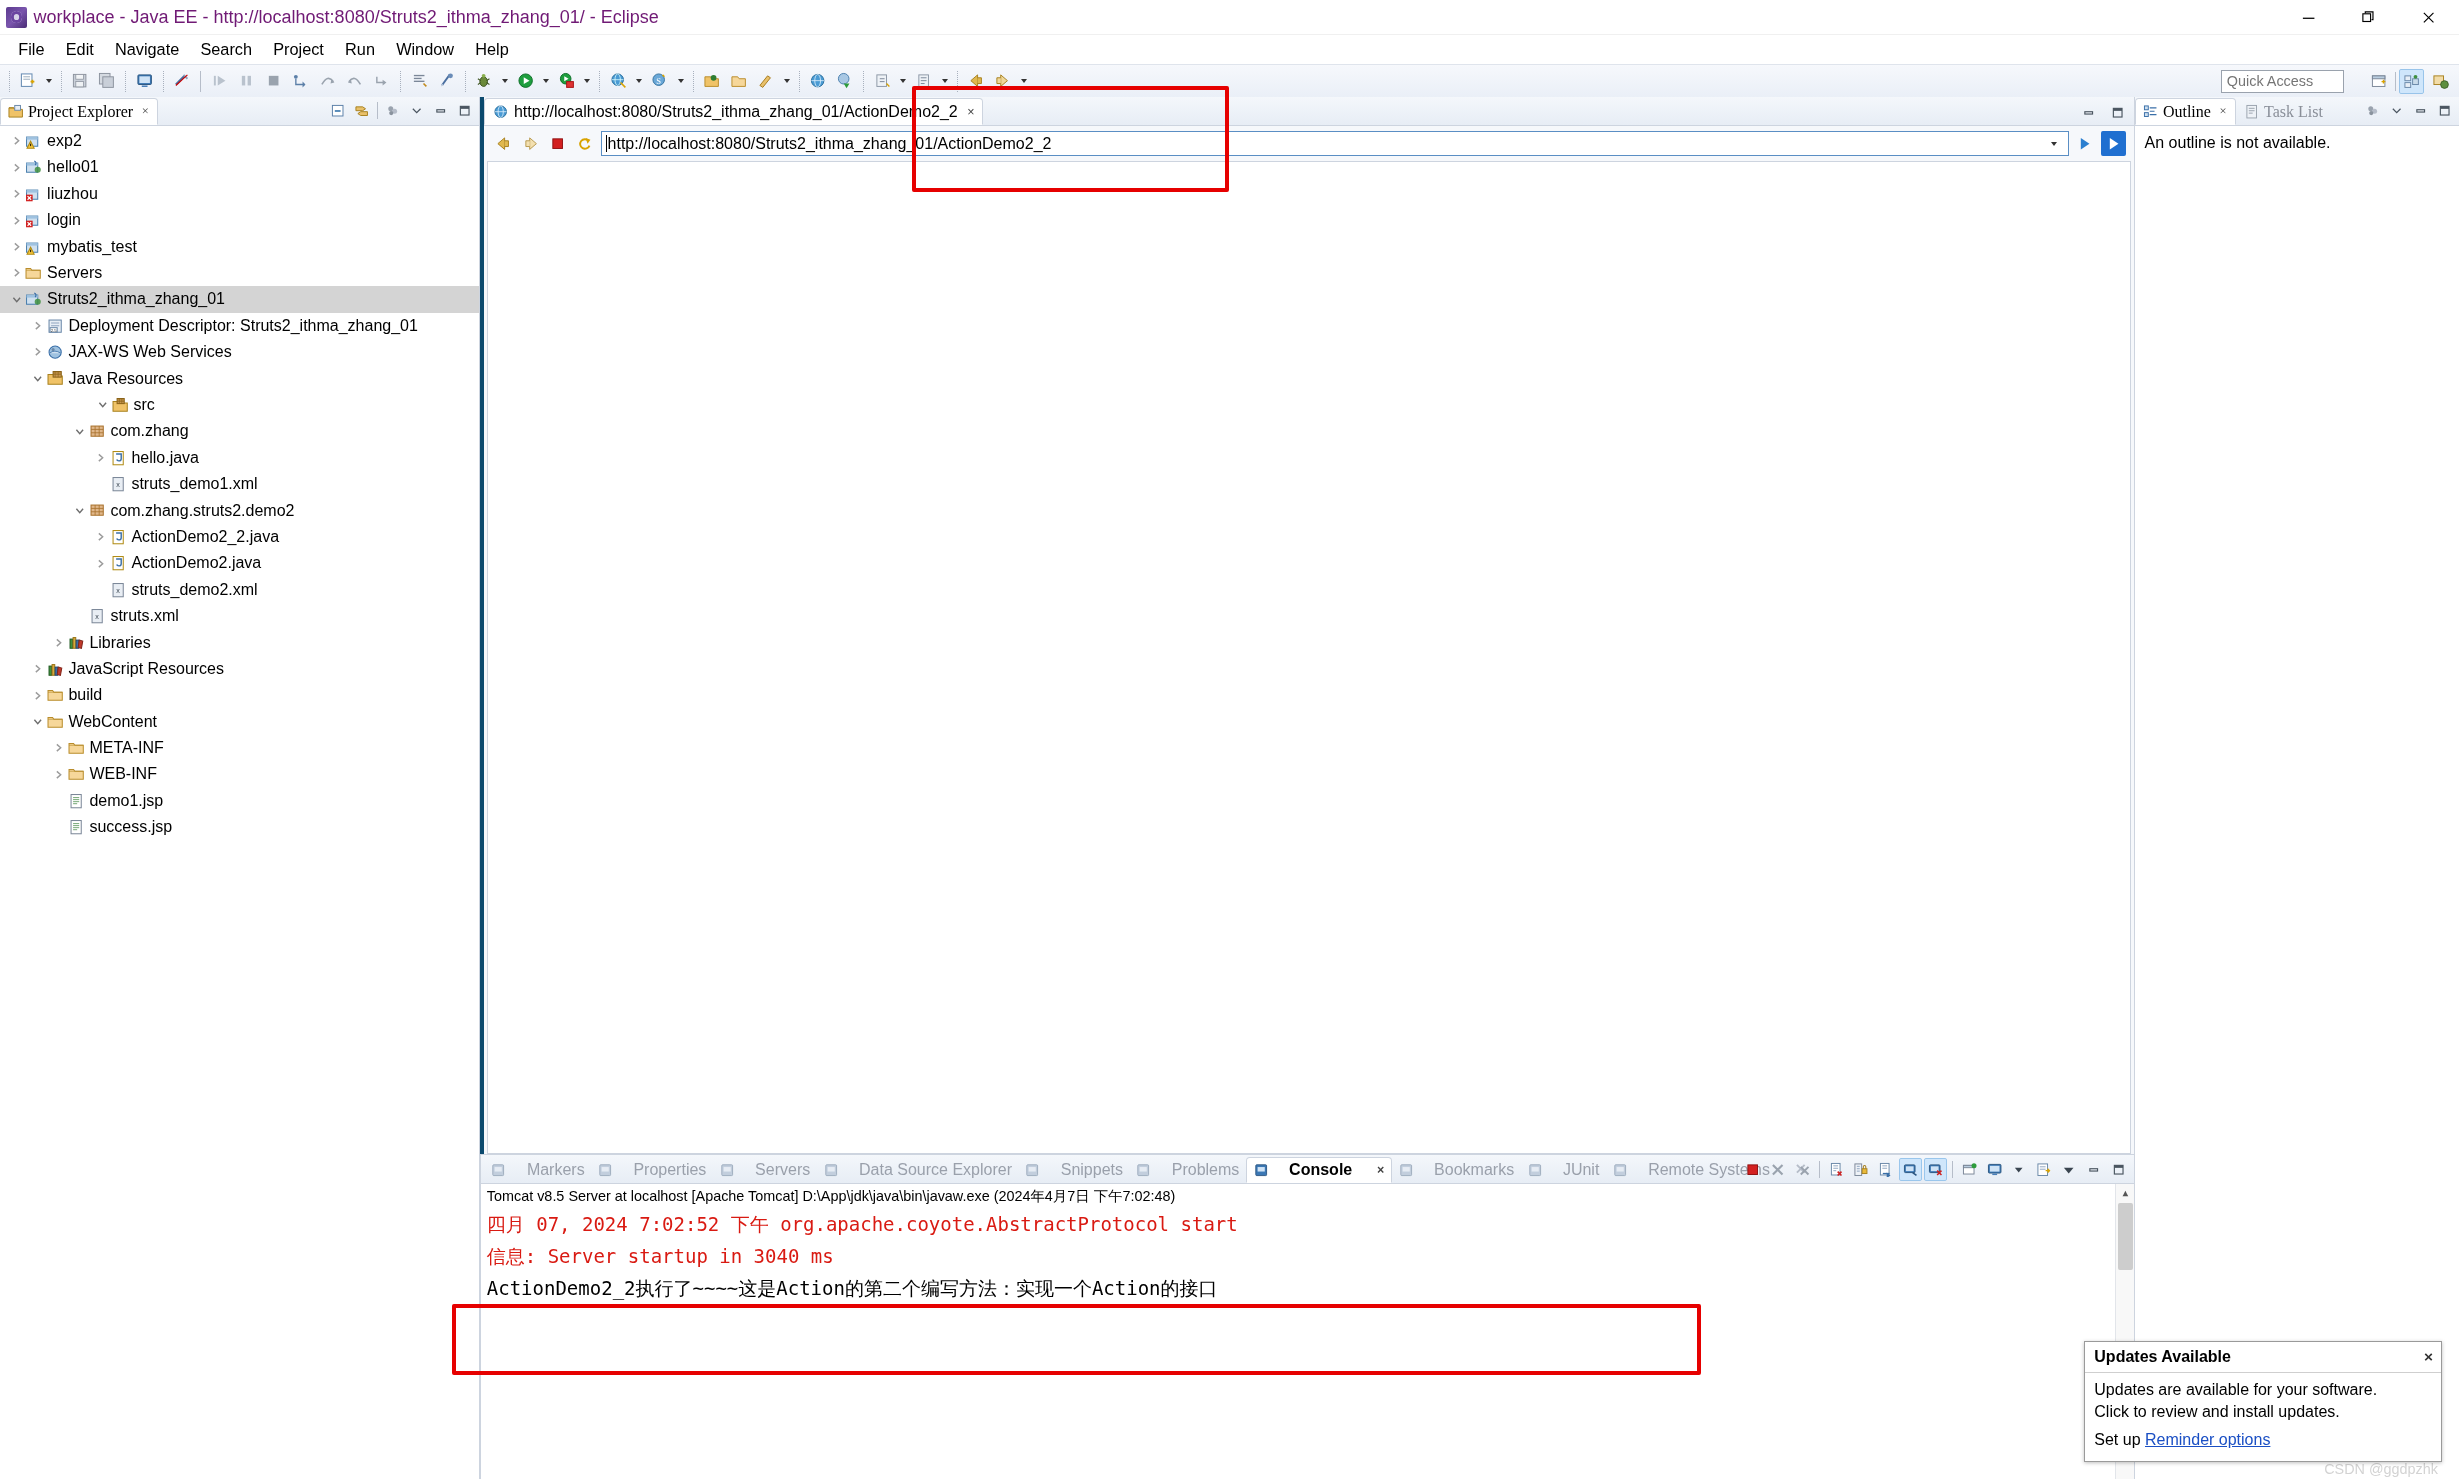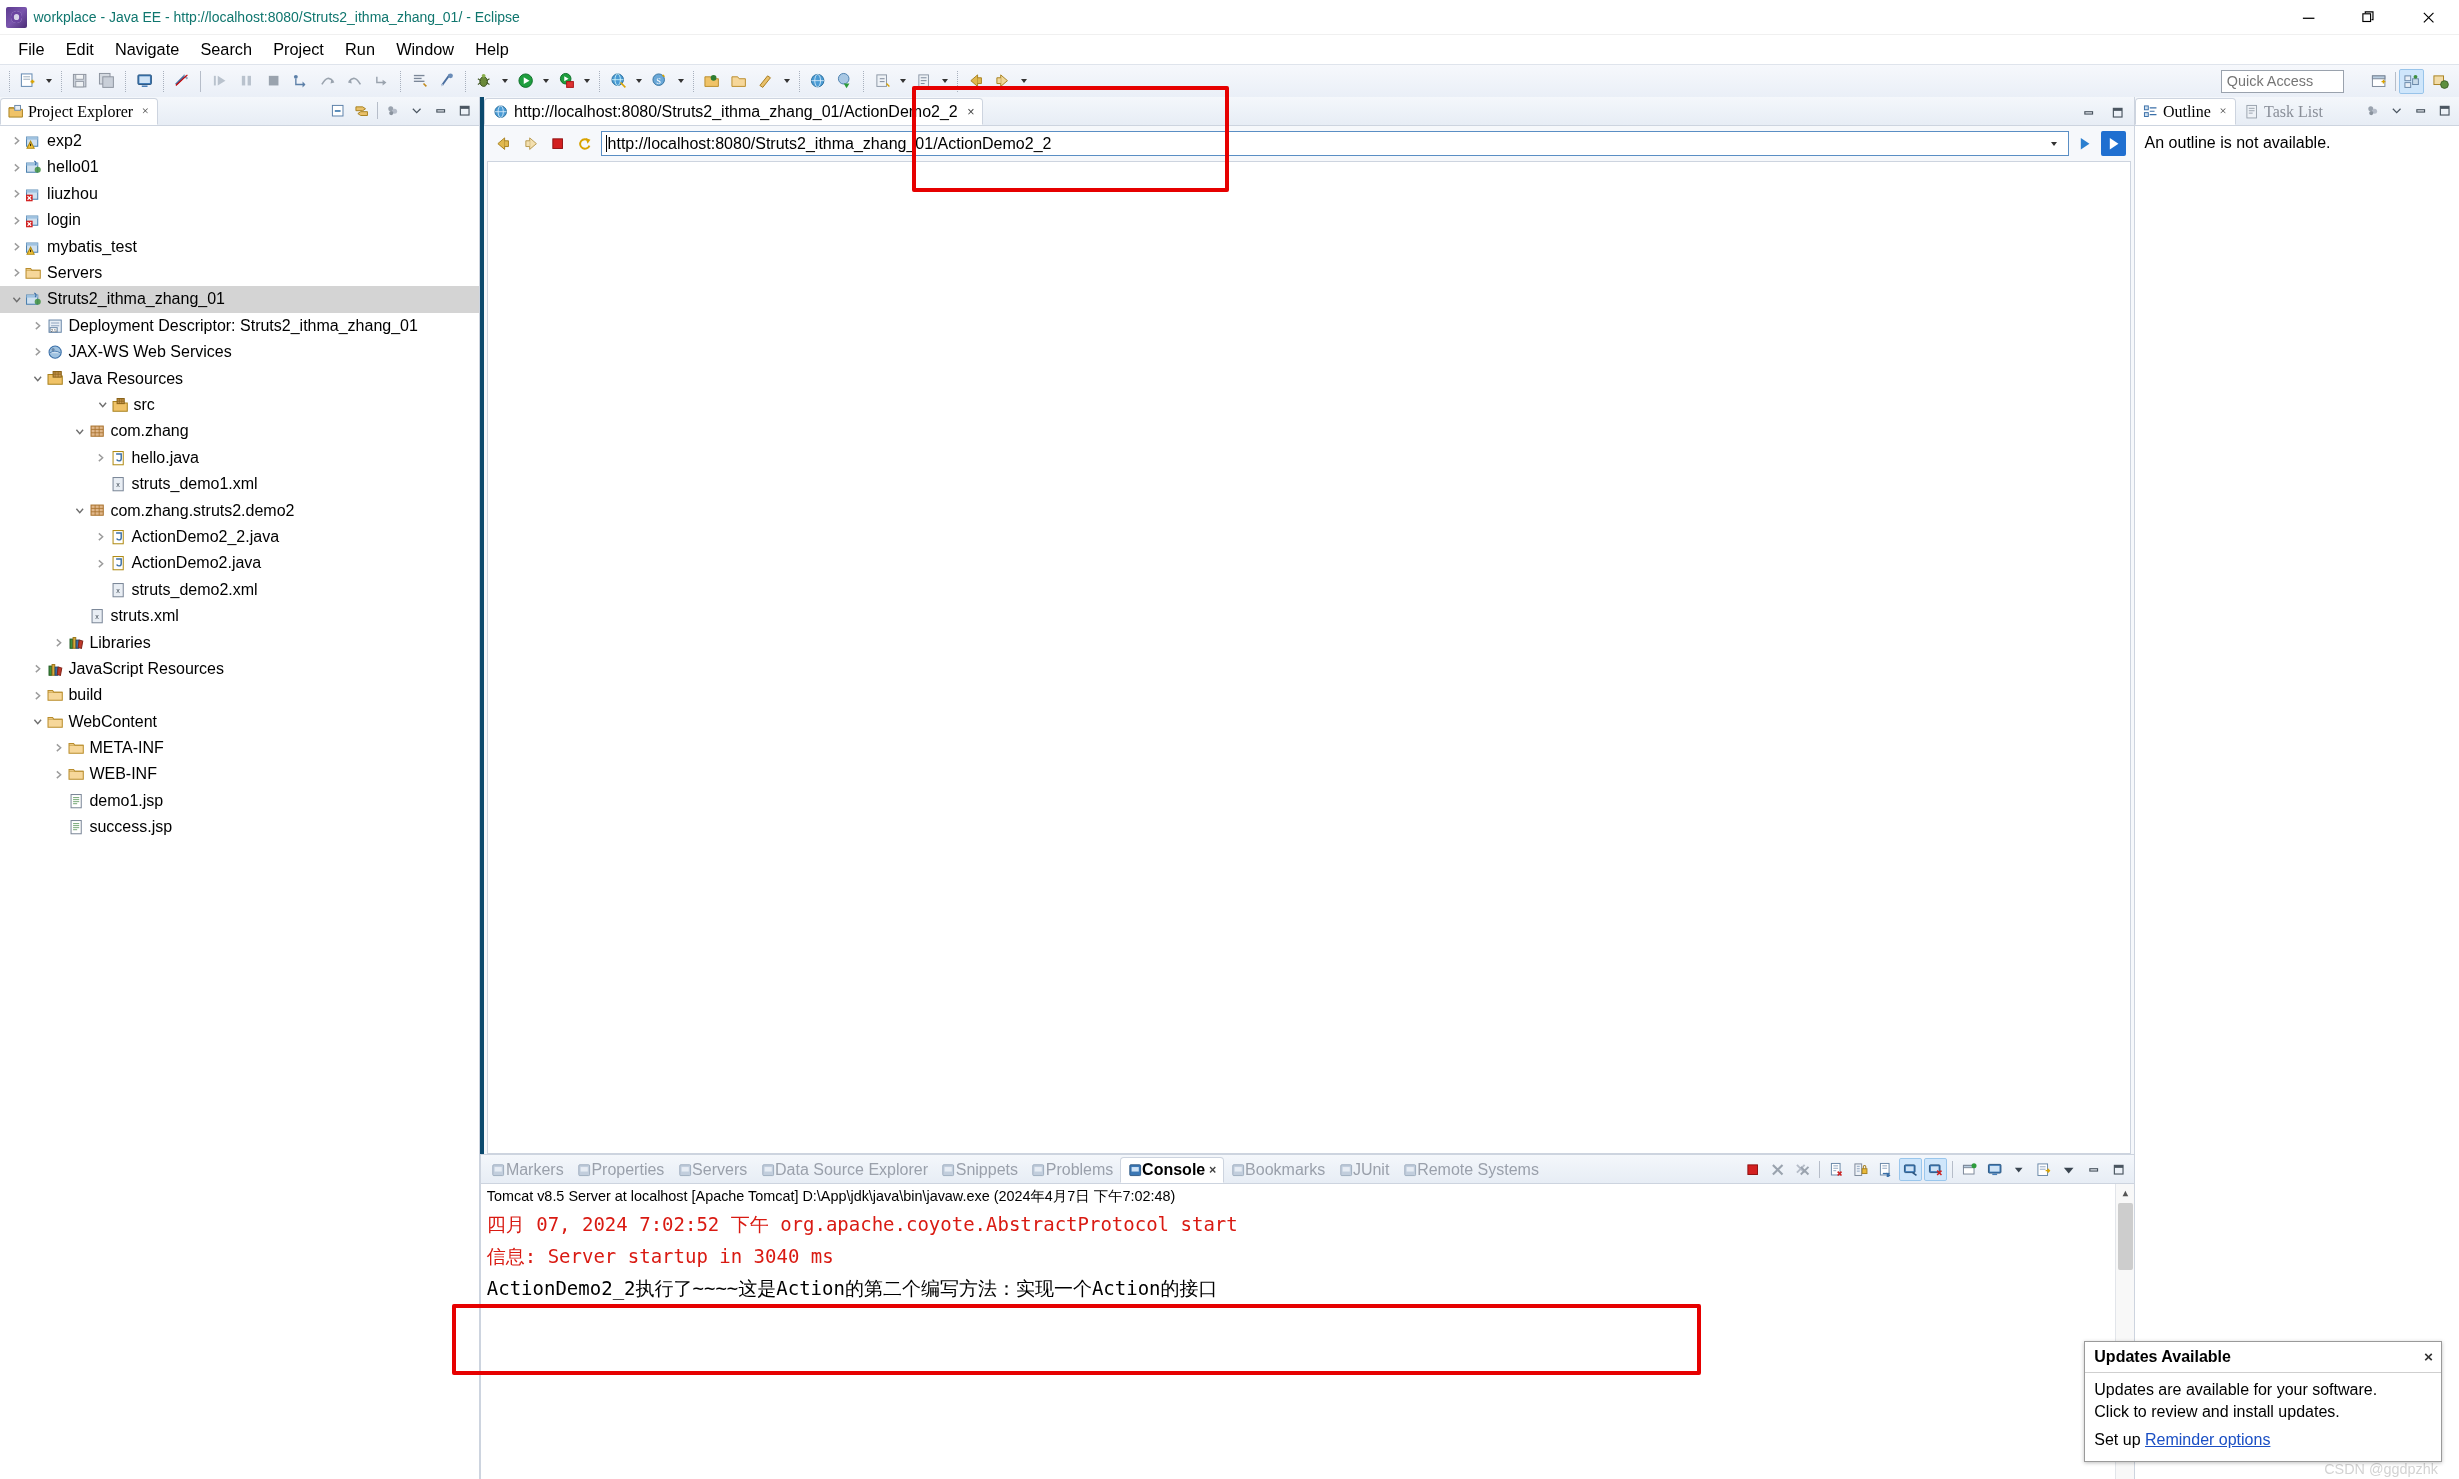--- a/index.html
+++ b/index.html
@@ -29,22 +29,22 @@
     flex: 0 0 auto;
   }
   .title-icon::after {
     content:"";
     position:absolute; left:4.8px; top:4.8px;
     width:11.5px;height:11.5px;border-radius:50%;
     background:#d8d2e8;
     box-shadow: inset 0 0 0 2.9px #6b44a0;
   }
   .title-text {
-    font-size: 14px;
-    color: #0f766e;
+    font-size: 18px;
+    color: #701a75;
     white-space: nowrap;
   }
   .win-controls {
     position:absolute; right:0; top:0;
     display:flex; height:35px;
   }
   .win-btn {
     width: 60px; height: 35px;
     display:flex; align-items:center; justify-content:center;
     font-size: 16.3px; color:#000;
@@ -281,21 +281,21 @@
   }
   .console-tabbar {
     height:29px;
     display:flex; align-items:flex-end;
     background: linear-gradient(180deg,#f4f7fb 0%,#e7edf5 100%);
     position:relative;
     border-bottom:1px solid #cdd4df;
     padding-left:3.8px;
   }
   .ctab {
-    display:flex;align-items:center;gap:0;
+    display:flex;align-items:center;gap:21px;
     height:26px; padding:0 6.7px;
     font-size:16px; color:#9aa0ab;
     white-space:nowrap;
     text-align:right;
   }
   .ctab.active {
     background:#fff;
     color:#000; font-weight:bold;
     border:1px solid #cdd4df;
     border-bottom:1px solid #fff;

